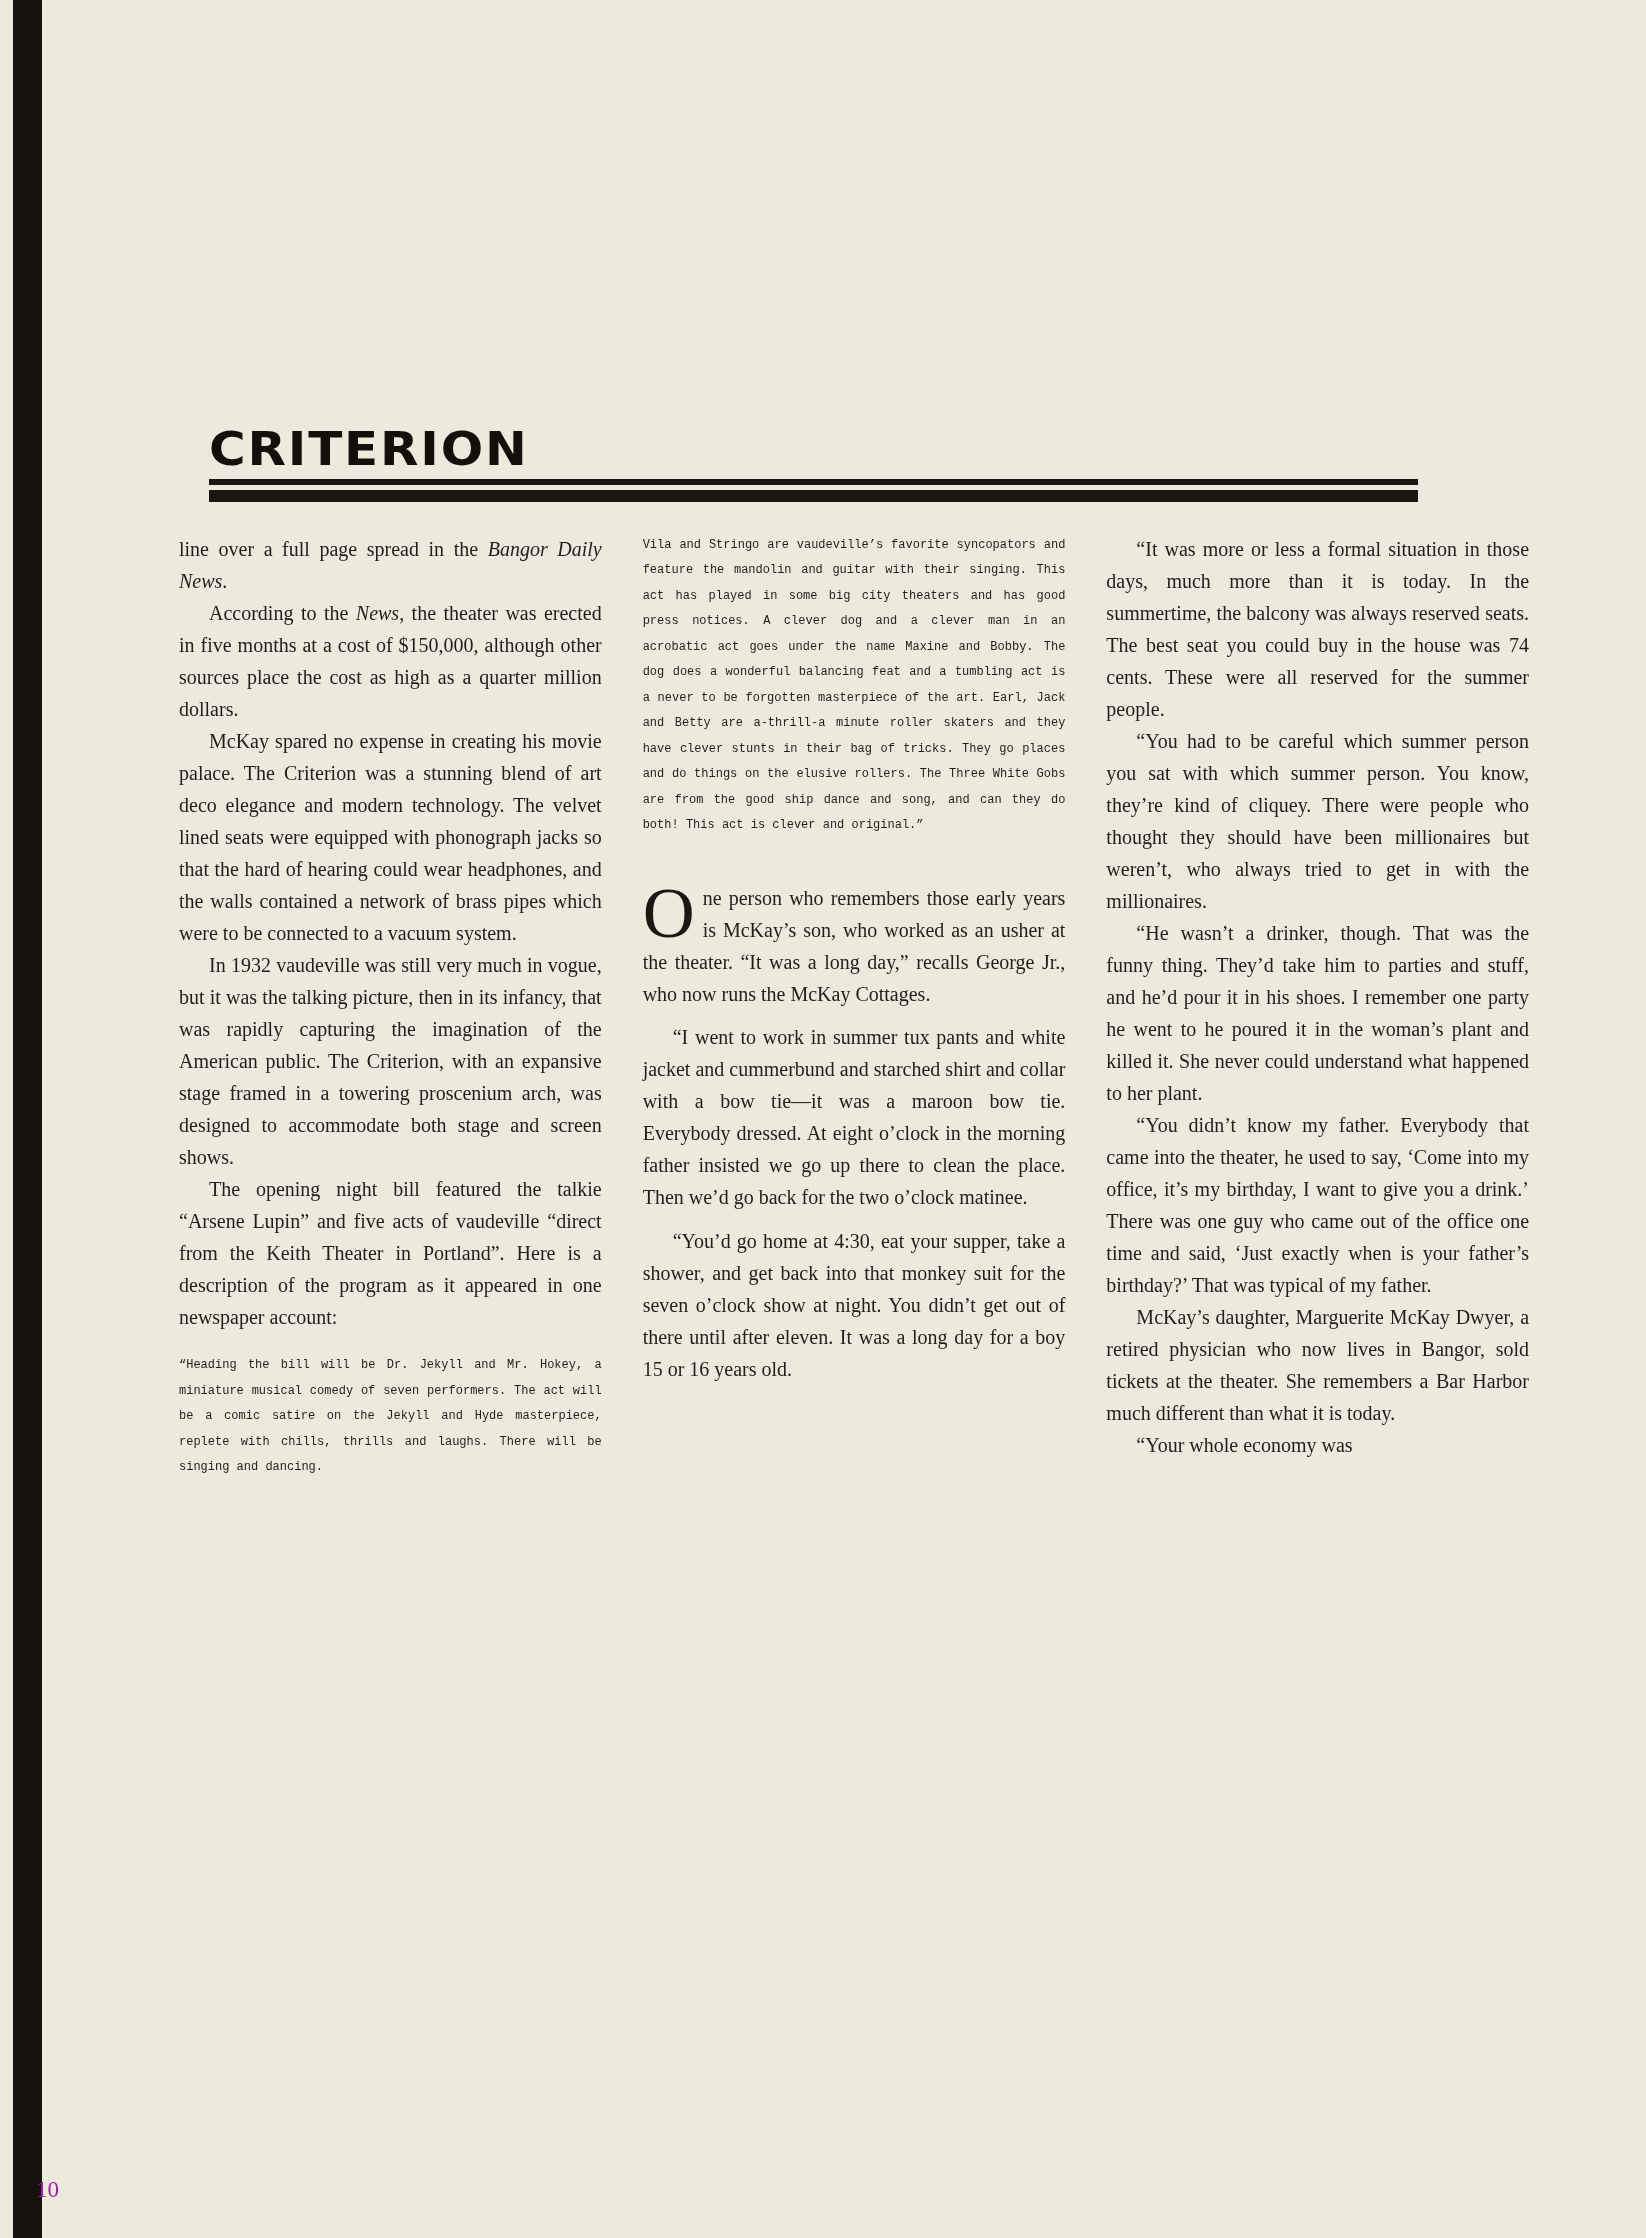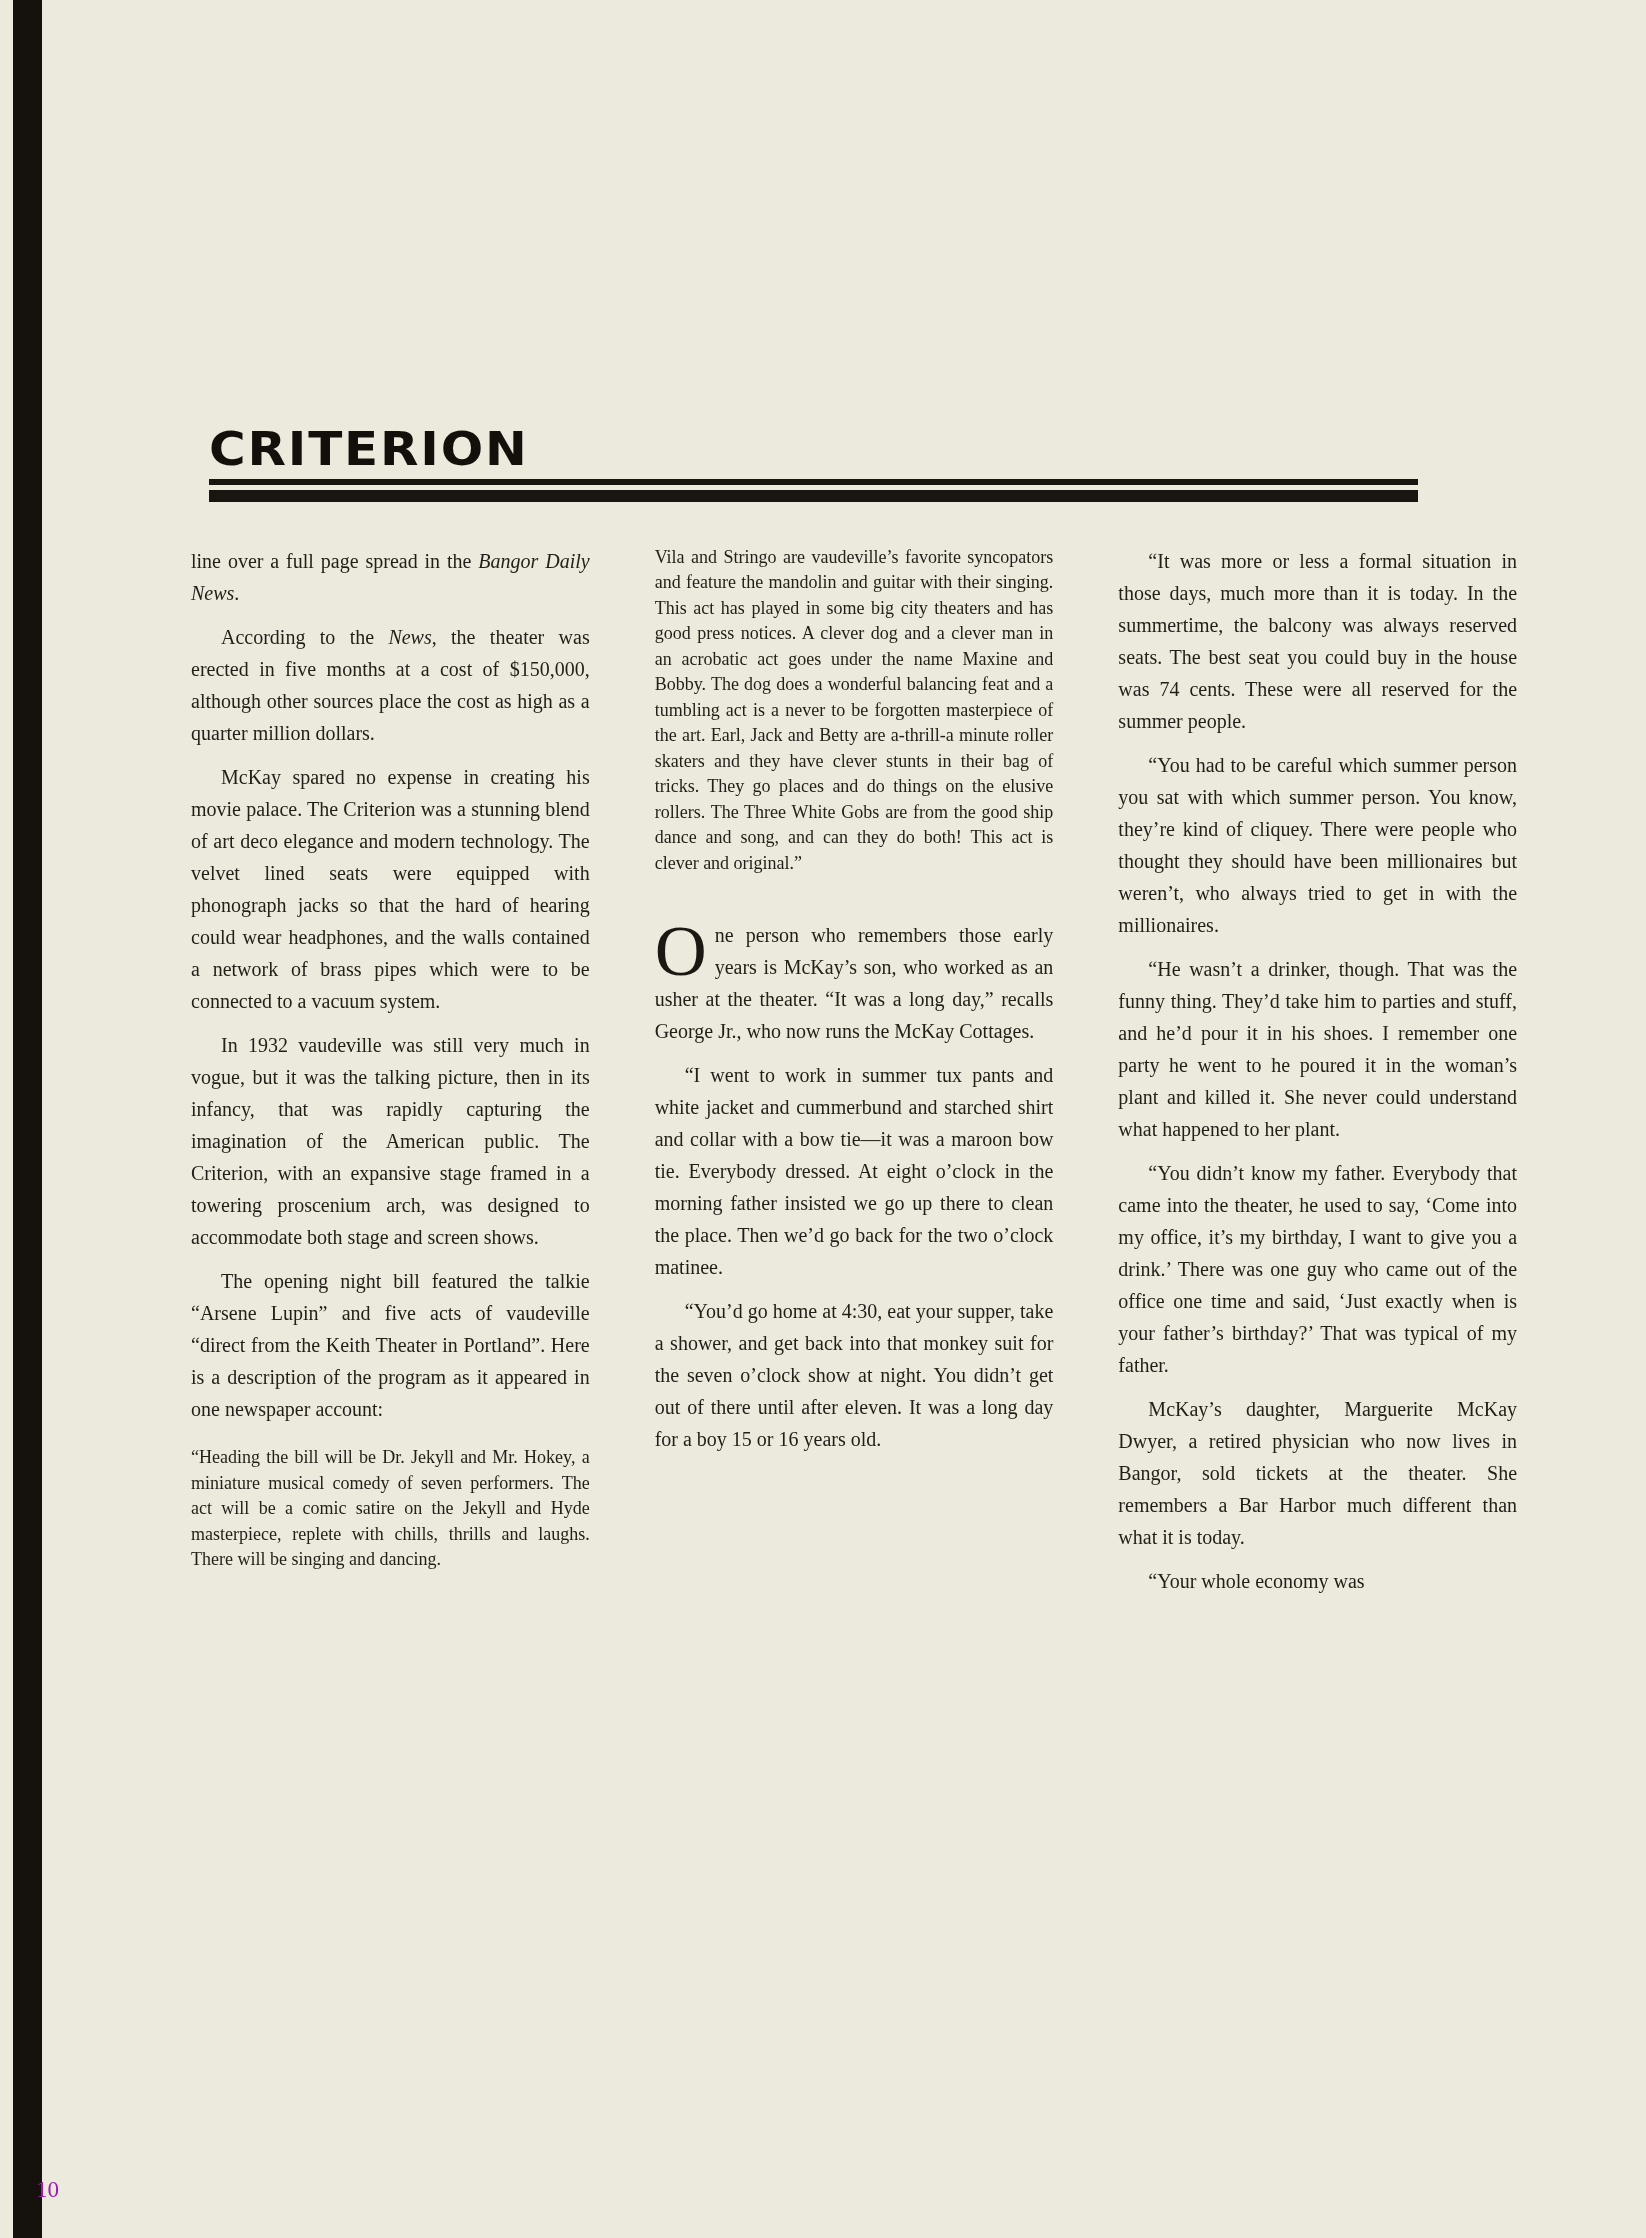--- a/index.html
+++ b/index.html
@@ -40,23 +40,23 @@
 
   .columns {
     display: flex;
     gap: 41px;
     margin-top: 31px;
     font-size: 20px;
     line-height: 32px;
     text-align: justify;
   }
   .col { flex: 1; min-width: 0; }
-  p { margin: 12px; }
+  p { margin: 0; }
   .indent { text-indent: 30px; }
-  .small { font-size: 18px; line-height: 25.5px; }
+  .small { font-size: 12px; line-height: 25.5px; font-family: Liberation Mono, monospace; }
   .gap-top { margin-top: 20.6px; }
   .p-gap { margin-top: 11.6px; }
   .drop-para { margin-top: 43px; }
   .dropcap {
     float: left;
     font-size: 72px;
     line-height: 56px;
     padding: 3.6px 8px 0 0;
     color: #1b1813;
   }

